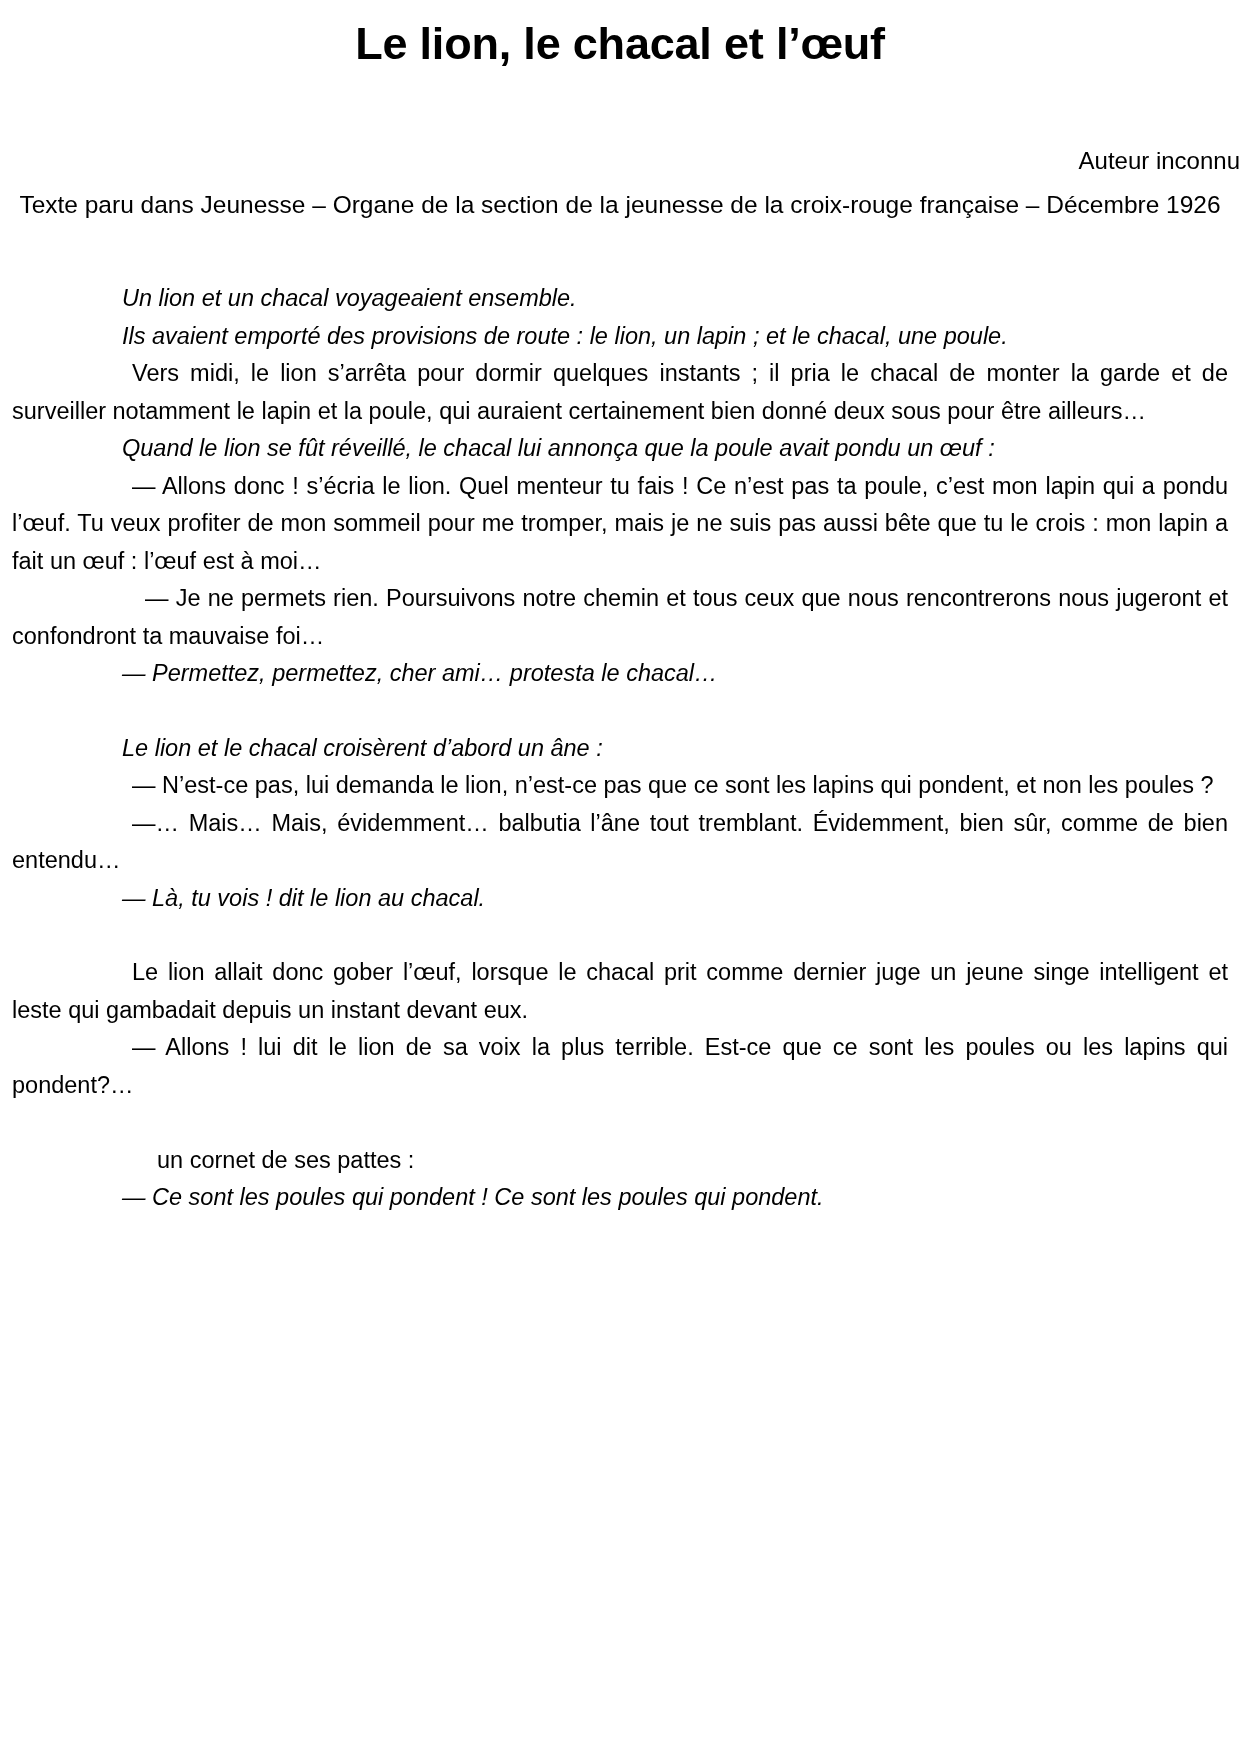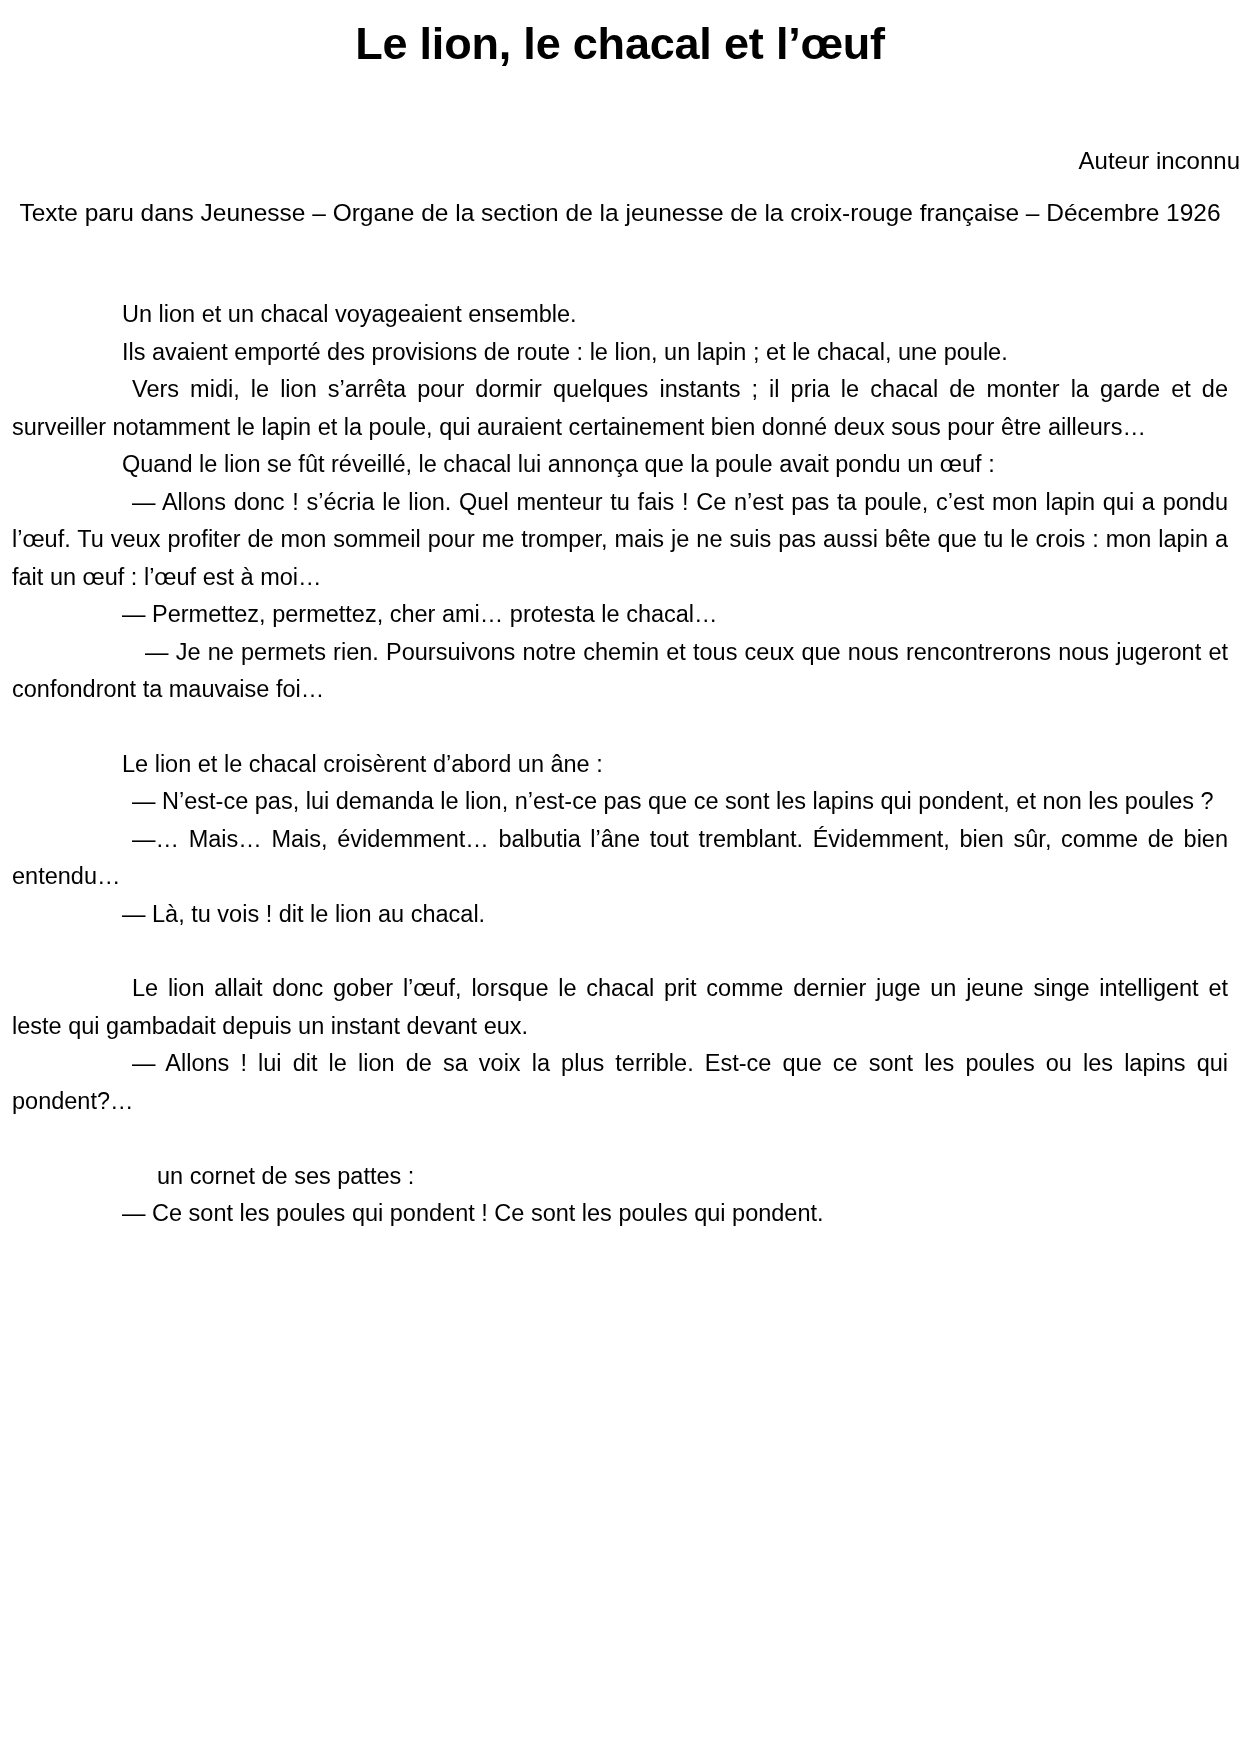--- a/index.html
+++ b/index.html
@@ -41,21 +41,21 @@
     text-align: center;
   }
   .author-line {
     margin: 0;
     padding: 0;
     font-size: 24px;
     line-height: 34px;
     text-align: right;
   }
   .source-line {
-    margin: 8px;
+    margin: 0;
     padding: 0;
     padding-top: 9px;
     font-size: 24.5px;
     line-height: 35px;
     text-align: center;
     padding-left: 10px;
     padding-right: 10px;
   }
 
   
@@ -71,21 +71,21 @@
     padding: 0;
     font-size: 23.5px;
     line-height: 37.5px;
     text-align: justify;
     text-justify: inter-word;
     color: #000000;
   }
   .para.last-of-block {
     text-align: left;
   }   
-  .ind-b { text-indent: 110px; }  
+  .ind-b { text-indent: 110px; font-style: italic; }  
   .ind-c { text-indent: 120px; }  
   .ind-d { text-indent: 133px; }  
   .ind-e { text-indent: 145px; }
   .gap-block { height: 37px; }
   .nowrap-line { display: block; }
 </style>
 </head>
 <body>
 
 <div class="page">
@@ -96,22 +96,22 @@
     <p class="author-line">Auteur inconnu</p>
     <p class="source-line">Texte paru dans Jeunesse – Organe de la section de la jeunesse de la croix-rouge française – Décembre 1926</p>
   </div>
 
   <div class="body-text" id="body-text">
       <p class="para ind-b last-of-block">Un lion et un chacal voyageaient ensemble.</p>
       <p class="para ind-b last-of-block">Ils avaient emporté des provisions de route : le lion, un lapin ; et le chacal, une poule.</p>
       <p class="para ind-c">Vers midi, le lion s’arrêta pour dormir quelques instants ; il pria le chacal de monter la garde et de surveiller notamment le lapin et la poule, qui auraient certainement bien donné deux sous pour être ailleurs…</p>
       <p class="para ind-b last-of-block">Quand le lion se fût réveillé, le chacal lui annonça que la poule avait pondu un œuf :</p>
       <p class="para ind-c">— Allons donc ! s’écria le lion. Quel menteur tu fais ! Ce n’est pas ta poule, c’est mon lapin qui a pondu l’œuf. Tu veux profiter de mon sommeil pour me tromper, mais je ne suis pas aussi bête que tu le crois : mon lapin a fait un œuf : l’œuf est à moi…</p>
+      <p class="para ind-d">— Je ne permets rien. Poursuivons notre chemin et tous ceux que nous rencontrerons nous jugeront et confondront ta mauvaise foi…</p>
       <p class="para ind-b last-of-block">— Permettez, permettez, cher ami… protesta le chacal…</p>
-      <p class="para ind-d">— Je ne permets rien. Poursuivons notre chemin et tous ceux que nous rencontrerons nous jugeront et confondront ta mauvaise foi…</p>
       <div class="gap-block"></div>
       <p class="para ind-b last-of-block">Le lion et le chacal croisèrent d’abord un âne :</p>
       <p class="para ind-c">— N’est-ce pas, lui demanda le lion, n’est-ce pas que ce sont les lapins qui pondent, et non les poules ?</p>
       <p class="para ind-c">—… Mais… Mais, évidemment… balbutia l’âne tout tremblant. Évidemment, bien sûr, comme de bien entendu…</p>
       <p class="para ind-b last-of-block">— Là, tu vois ! dit le lion au chacal.</p>
       <div class="gap-block"></div>
       <p class="para ind-c">Le lion allait donc gober l’œuf, lorsque le chacal prit comme dernier juge un jeune singe intelligent et leste qui gambadait depuis un instant devant eux.</p>
       <p class="para ind-c">— Allons ! lui dit le lion de sa voix la plus terrible. Est-ce que ce sont les poules ou les lapins qui pondent?…</p>
       <p class="para ind-e"><br><span class="nowrap-line">un cornet de ses pattes :</span></p>
       <p class="para ind-b last-of-block">— Ce sont les poules qui pondent ! Ce sont les poules qui pondent.</p>

